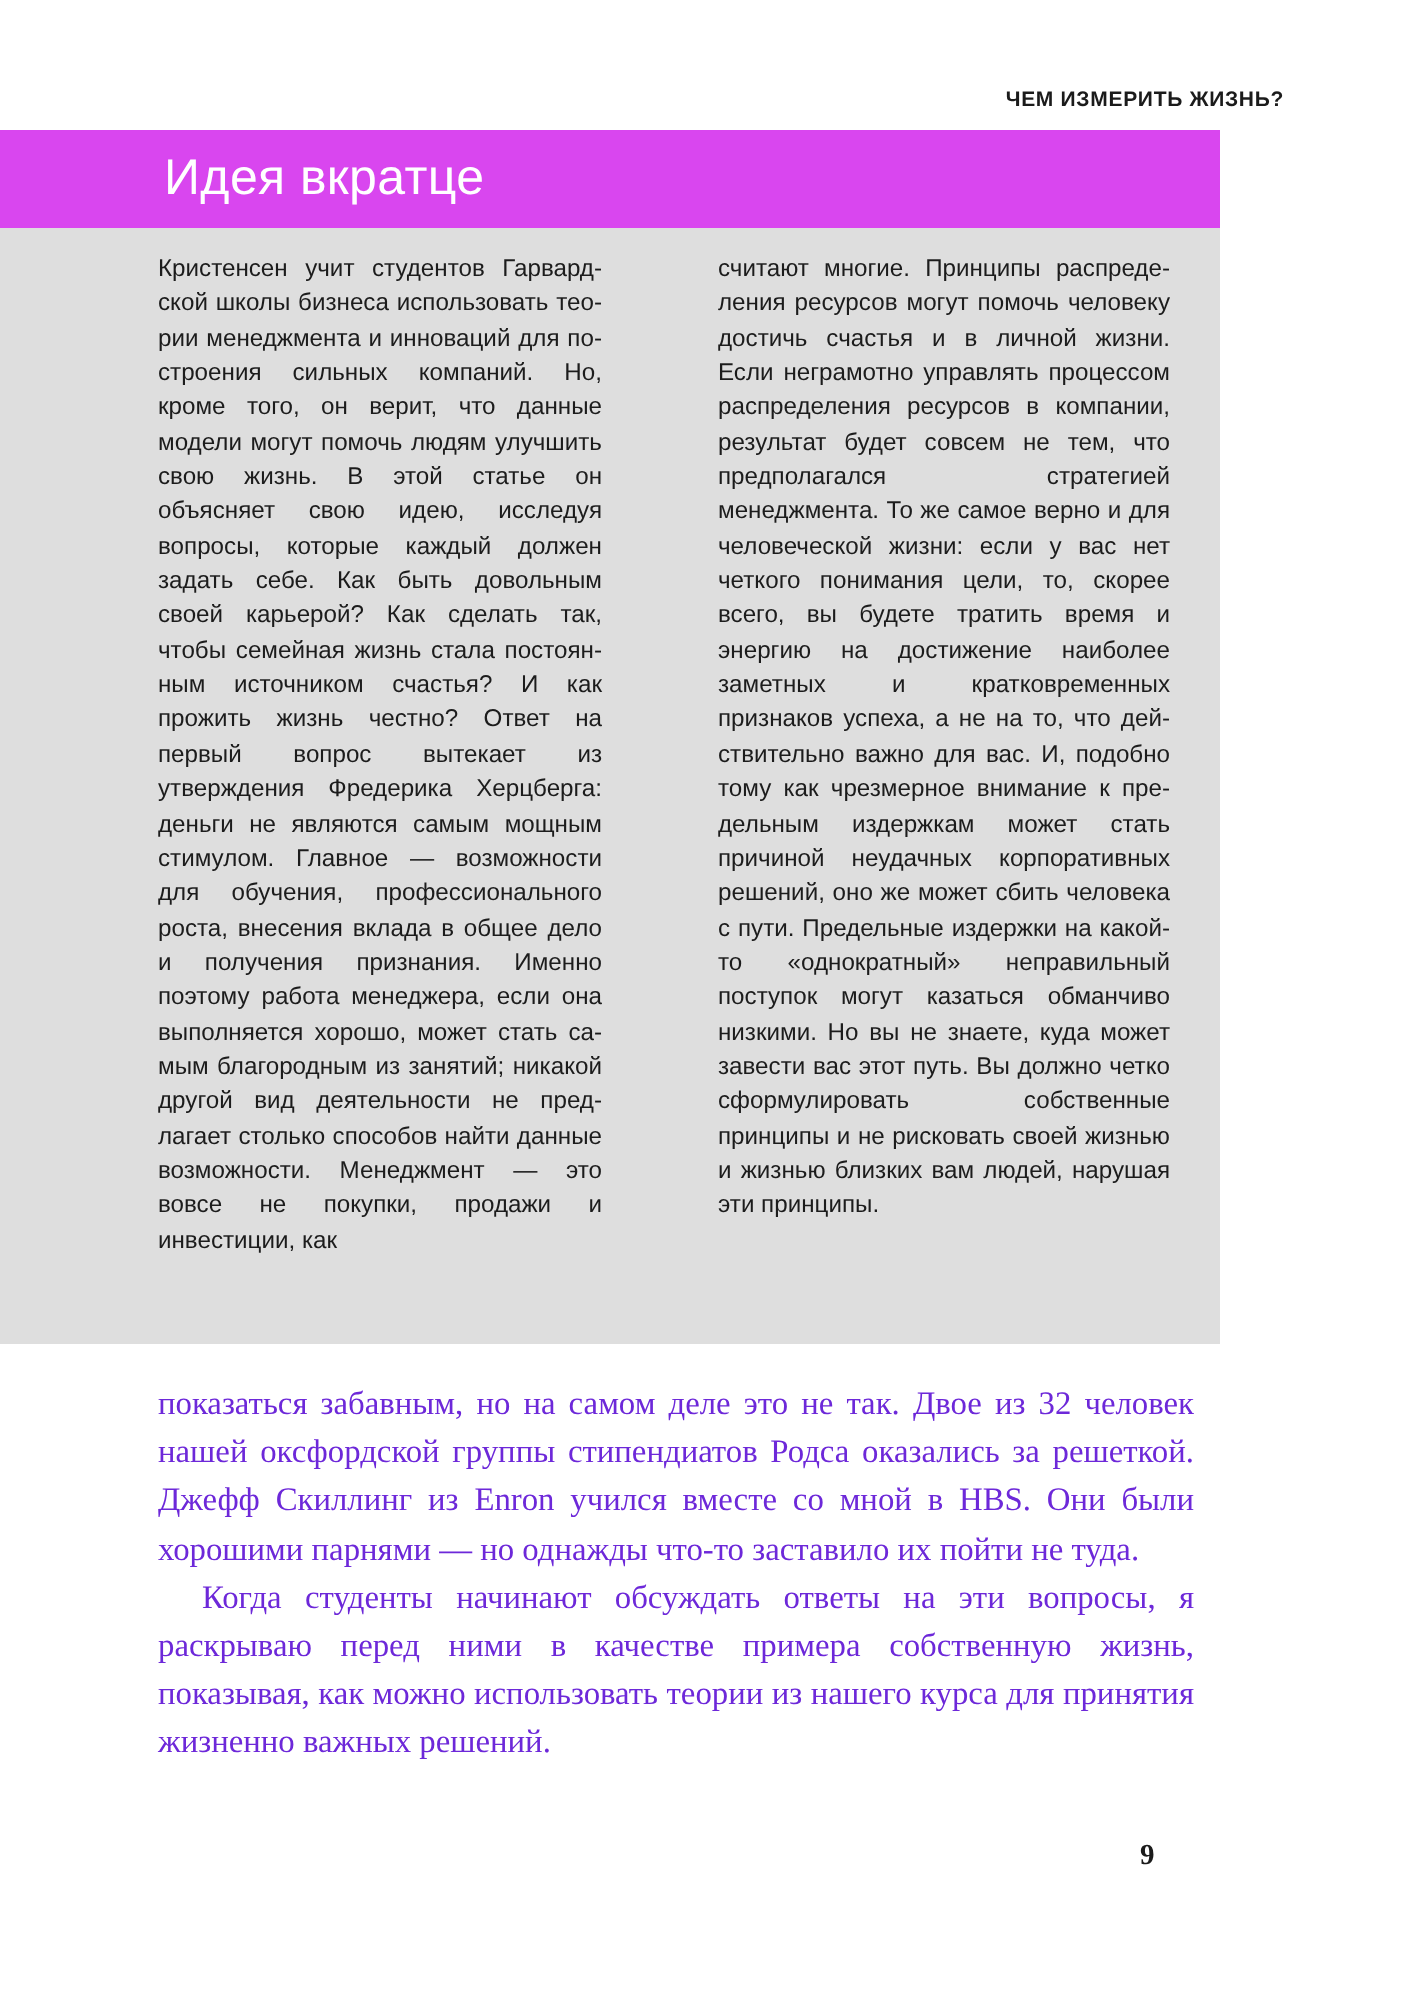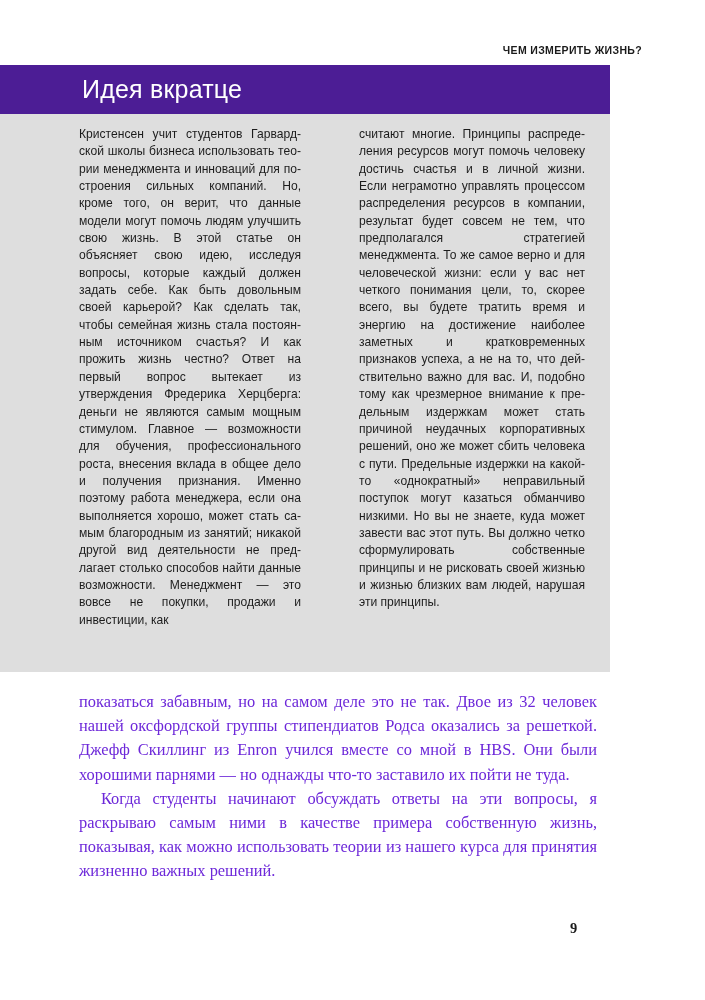--- a/index.html
+++ b/index.html
@@ -45,21 +45,21 @@
     height: 607px;
     background: #dedede;
   }
 
   .sidebar-header {
     position: absolute;
     left: 0;
     top: 0;
     width: 610px;
     height: 49px;
-    background: #4c1d95;
+    background: #d946ef;
   }
 
   .sidebar-title {
     position: absolute;
     left: 82px;
     top: 9px;
     font-family: "Liberation Sans", sans-serif;
     font-size: 25px;
     font-weight: normal;
     color: #ffffff;
@@ -140,18 +140,18 @@
       </div>
       <div class="col col-right">
         <p>считают многие. Принципы распреде­ления ресурсов могут помочь человеку достичь счастья и в личной жизни. Если неграмотно управлять процессом рас­пределения ресурсов в компании, ре­зультат будет совсем не тем, что пред­полагался стратегией менеджмента. То же самое верно и для человеческой жизни: если у вас нет четкого понима­ния цели, то, скорее всего, вы будете тратить время и энергию на достижение наиболее заметных и кратковременных признаков успеха, а не на то, что дей­ствительно важно для вас. И, подобно тому как чрезмерное внимание к пре­дельным издержкам может стать причи­ной неудачных корпоративных решений, оно же может сбить человека с пути. Предельные издержки на какой-то «од­нократный» неправильный поступок мо­гут казаться обманчиво низкими. Но вы не знаете, куда может завести вас этот путь. Вы должно четко сформулировать собственные принципы и не рисковать своей жизнью и жизнью близких вам людей, нарушая эти принципы.</p>
       </div>
     </div>
 
   </div>
 
   <div class="body-text">
     <p>показаться забавным, но на самом деле это не так. Двое из 32 че­ловек нашей оксфордской группы стипендиатов Родса оказались за решеткой. Джефф Скиллинг из Enron учился вместе со мной в HBS. Они были хорошими парнями — но однажды что-то заста­вило их пойти не туда.</p>
-    <p class="indent">Когда студенты начинают обсуждать ответы на эти вопросы, я раскрываю самым ними в качестве примера собственную жизнь, показывая, как можно использовать теории из нашего курса для принятия жизненно важных решений.</p>
+    <p class="indent">Когда студенты начинают обсуждать ответы на эти вопросы, я раскрываю перед ними в качестве примера собственную жизнь, показывая, как можно использовать теории из нашего курса для принятия жизненно важных решений.</p>
   </div>
 
   <div class="folio">9</div>
 
 </div>
 
 </body></html>

